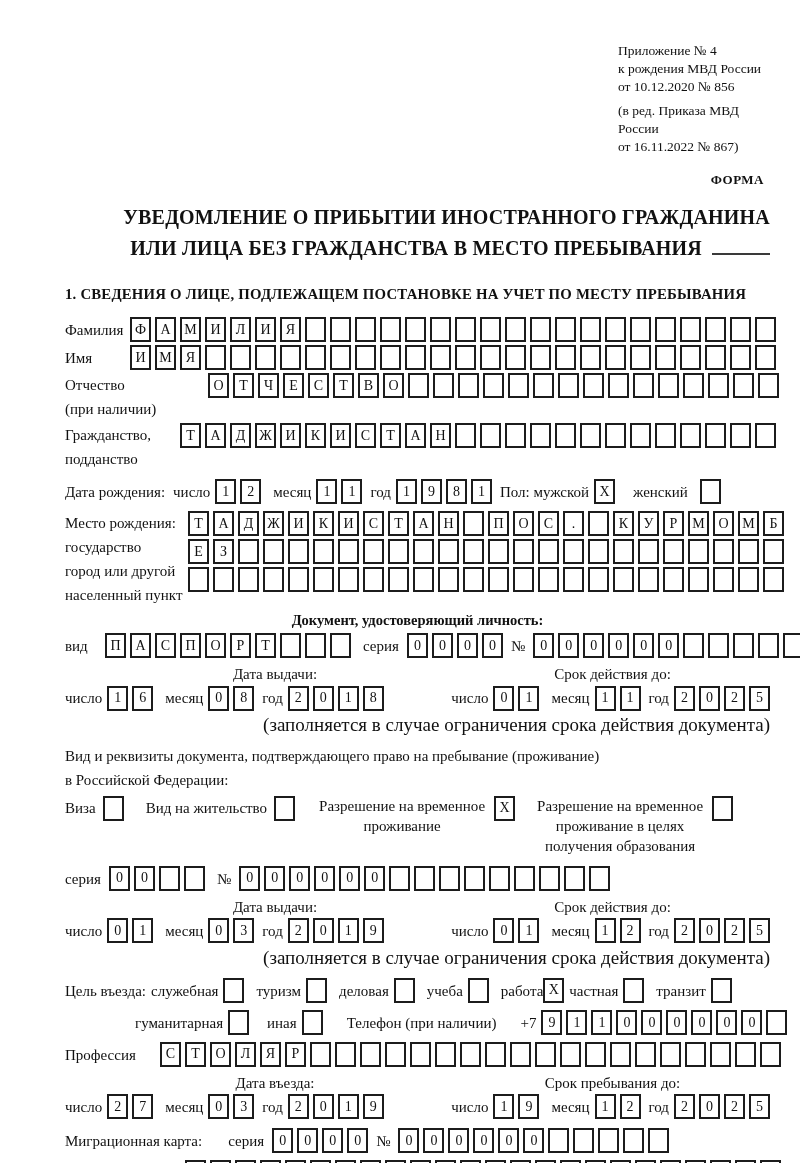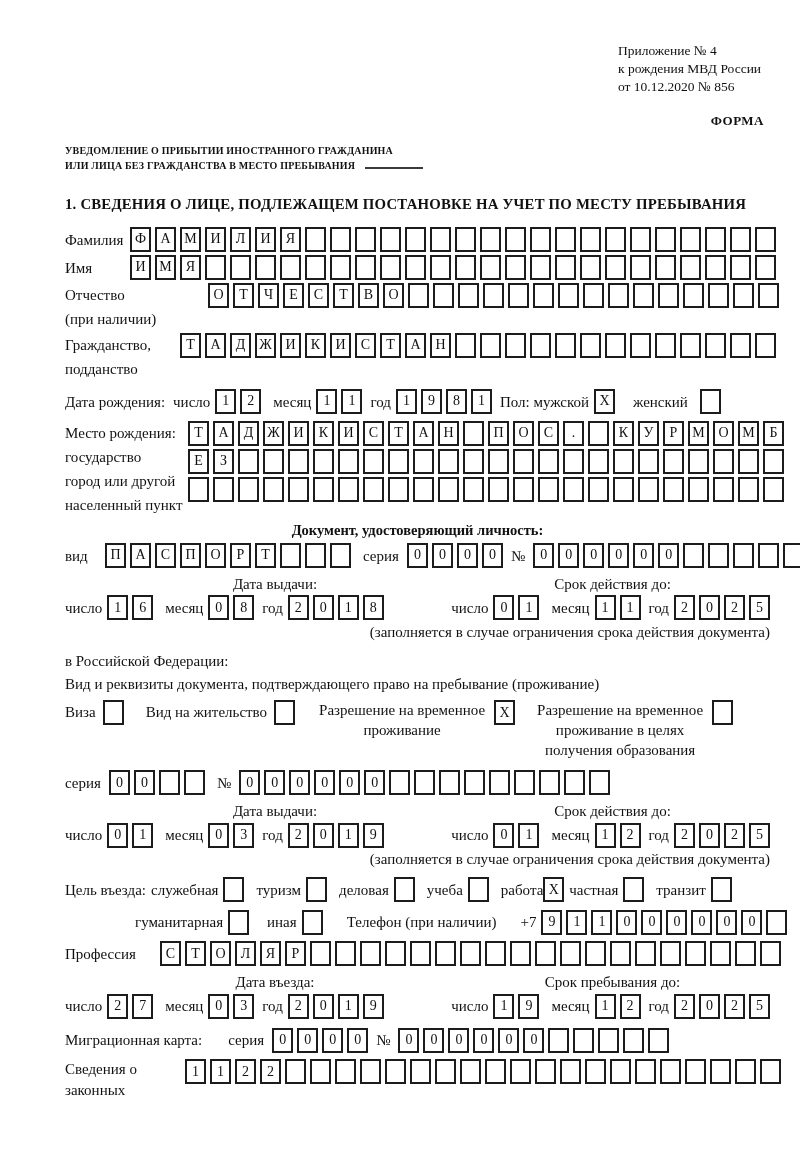--- a/index.html
+++ b/index.html
@@ -5,21 +5,21 @@
   html,body{margin:0;padding:0;background:#fff;}
   .page{
     width:800px;height:1163px;box-sizing:border-box;position:relative;
     background:#fff;color:#111;overflow:hidden;
     font-family:"Liberation Serif","DejaVu Serif",serif;
     font-size:15px;padding:42px 30px 0 65px;
   }
   .appendix,.amendment{margin-left:553px;font-size:13.5px;line-height:1.35;}
   .amendment{margin-top:5px;}
   .forma{font-weight:bold;font-size:13px;text-align:right;padding-right:6px;margin-top:16px;letter-spacing:.5px;}
-  .title{text-align:left;font-weight:bold;font-size:10px;line-height:1.55;margin-top:14px;letter-spacing:.2px;}
+  .title{text-align:right;font-weight:bold;font-size:20px;line-height:1.55;margin-top:14px;letter-spacing:.2px;}
   .blank-line{display:inline-block;width:58px;border-bottom:2px solid #3a3a3a;margin-left:10px;vertical-align:baseline;}
   .sec-heading{font-weight:bold;font-size:14.8px;margin-top:22px;letter-spacing:.2px;}
   .frow{display:flex;align-items:flex-start;}
   .flabel{flex:none;line-height:26px;}
   .flabel-2{flex:none;line-height:24px;}
   .w65{width:65px;} .w143{width:143px;} .w115{width:115px;} .w118{width:123px;} .w95{width:95px;}
   .cells{display:flex;gap:4px;flex:none;}
   .cell{
     flex:none;width:21px;height:25px;box-sizing:border-box;border:2px solid #1c1c1c;
     display:flex;align-items:center;justify-content:center;
@@ -28,21 +28,21 @@
   .rows3{display:flex;flex-direction:column;gap:3px;}
   .dlabel{line-height:26px;flex:none;}
   .ml12{margin-left:12px;} .ml8{margin-left:8px;} .ml5{margin-left:5px;} .ml18{margin-left:18px;text-align:right;}
   .mr5{margin-right:5px;} .mr12{margin-right:12px;}
   .dates-heads{display:flex;margin-top:7px;}
   .head-left{width:420px;text-align:center;}
   .head-right{flex:1;text-align:center;padding-right:30px;}
   .dates-row{display:flex;align-items:center;margin-top:2px;}
   .dgroup{display:flex;align-items:center;}
   .dgl{width:420px;}
-  .note-right{text-align:right;font-size:15px;margin-top:3px;padding-right:0;}
+  .note-right{text-align:right;font-size:19px;margin-top:3px;padding-right:0;}
   .intro{margin-top:9px;line-height:1.55;}
   .opts{display:flex;align-items:flex-start;margin-top:4px;}
   .opt{display:flex;align-items:flex-start;}
   .opt .olabel{line-height:25px;margin-right:7px;}
   .opt .olabel-c{text-align:center;line-height:20px;margin-right:9px;}
   .purpose-row{display:flex;align-items:flex-start;margin-top:9px;flex-wrap:nowrap;}
   .purpose-row2{display:flex;align-items:center;margin-top:6px;text-align:right;}
   .mig-row{display:flex;align-items:center;margin-top:8px;}
   .doc-heading{text-align:center;font-weight:bold;font-size:14.5px;margin-top:5px;}
   .mt4{margin-top:4px;} .mt6{margin-top:6px;} .mt8{margin-top:8px;} .mt10{margin-top:10px;} .mt14{margin-top:14px;} .mt2{margin-top:2px;}
@@ -50,20 +50,24 @@
 </head>
 <body>
 
 <div class="page">
 
   <div class="appendix">
     <div>Приложение № 4</div>
     <div>к рождения МВД России</div>
     <div>от 10.12.2020 № 856</div>
   </div>
+  <div class="amendment">
+    <div>(в ред. Приказа МВД России</div>
+    <div>от 16.11.2022 № 867)</div>
+  </div>
   <div class="forma">ФОРМА</div>
 
   <div class="title">
     <div>УВЕДОМЛЕНИЕ О ПРИБЫТИИ ИНОСТРАННОГО ГРАЖДАНИНА</div>
     <div><span>ИЛИ ЛИЦА БЕЗ ГРАЖДАНСТВА В МЕСТО ПРЕБЫВАНИЯ</span><span class="blank-line"></span></div>
   </div>
 
   <div class="sec-heading">1. СВЕДЕНИЯ О ЛИЦЕ, ПОДЛЕЖАЩЕМ ПОСТАНОВКЕ НА УЧЕТ ПО МЕСТУ ПРЕБЫВАНИЯ</div>
 
   <div class="frow mt14">
@@ -388,22 +392,22 @@
           <span class="cell">2</span>
           <span class="cell">0</span>
           <span class="cell">2</span>
           <span class="cell">5</span>
         </span>
     </div>
   </div>
   <div class="note-right">(заполняется в случае ограничения срока действия документа)</div>
 
   <div class="intro">
+    <div>Вид и реквизиты документа, подтверждающего право на пребывание (проживание)</div>
     <div>в Российской Федерации:</div>
-    <div>Вид и реквизиты документа, подтверждающего право на пребывание (проживание)</div>
   </div>
 
   <div class="opts">
     <div class="opt">
       <span class="olabel">Виза</span>
       <span class="cell"></span>
     </div>
     <div class="opt" style="margin-left:22px;">
       <span class="olabel">Вид на жительство</span>
       <span class="cell"></span>

